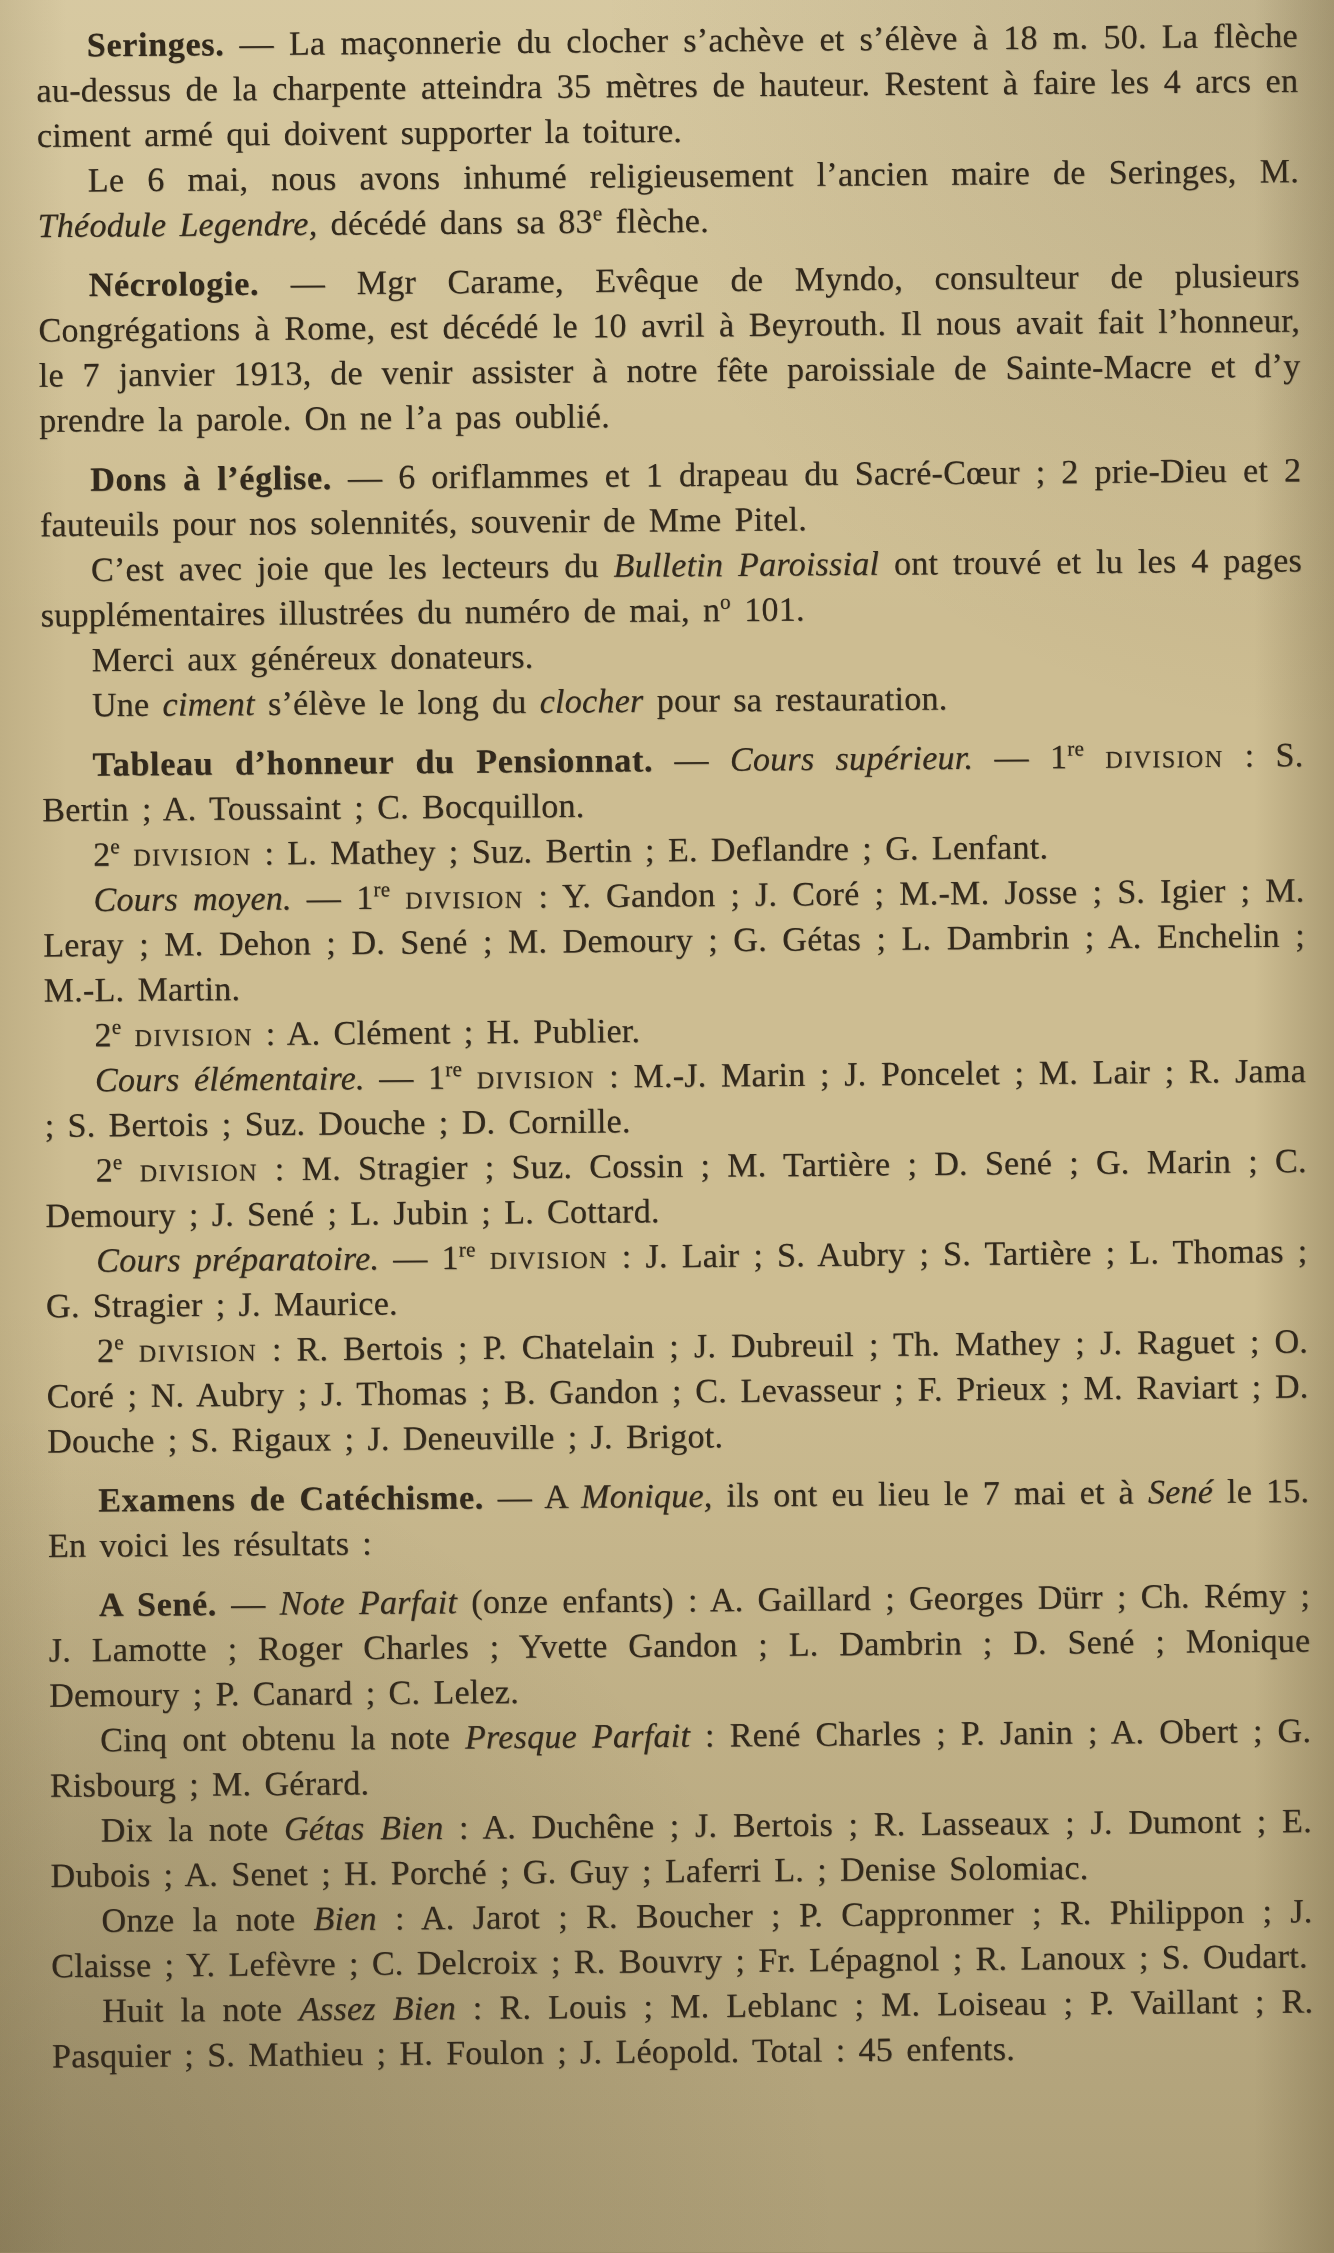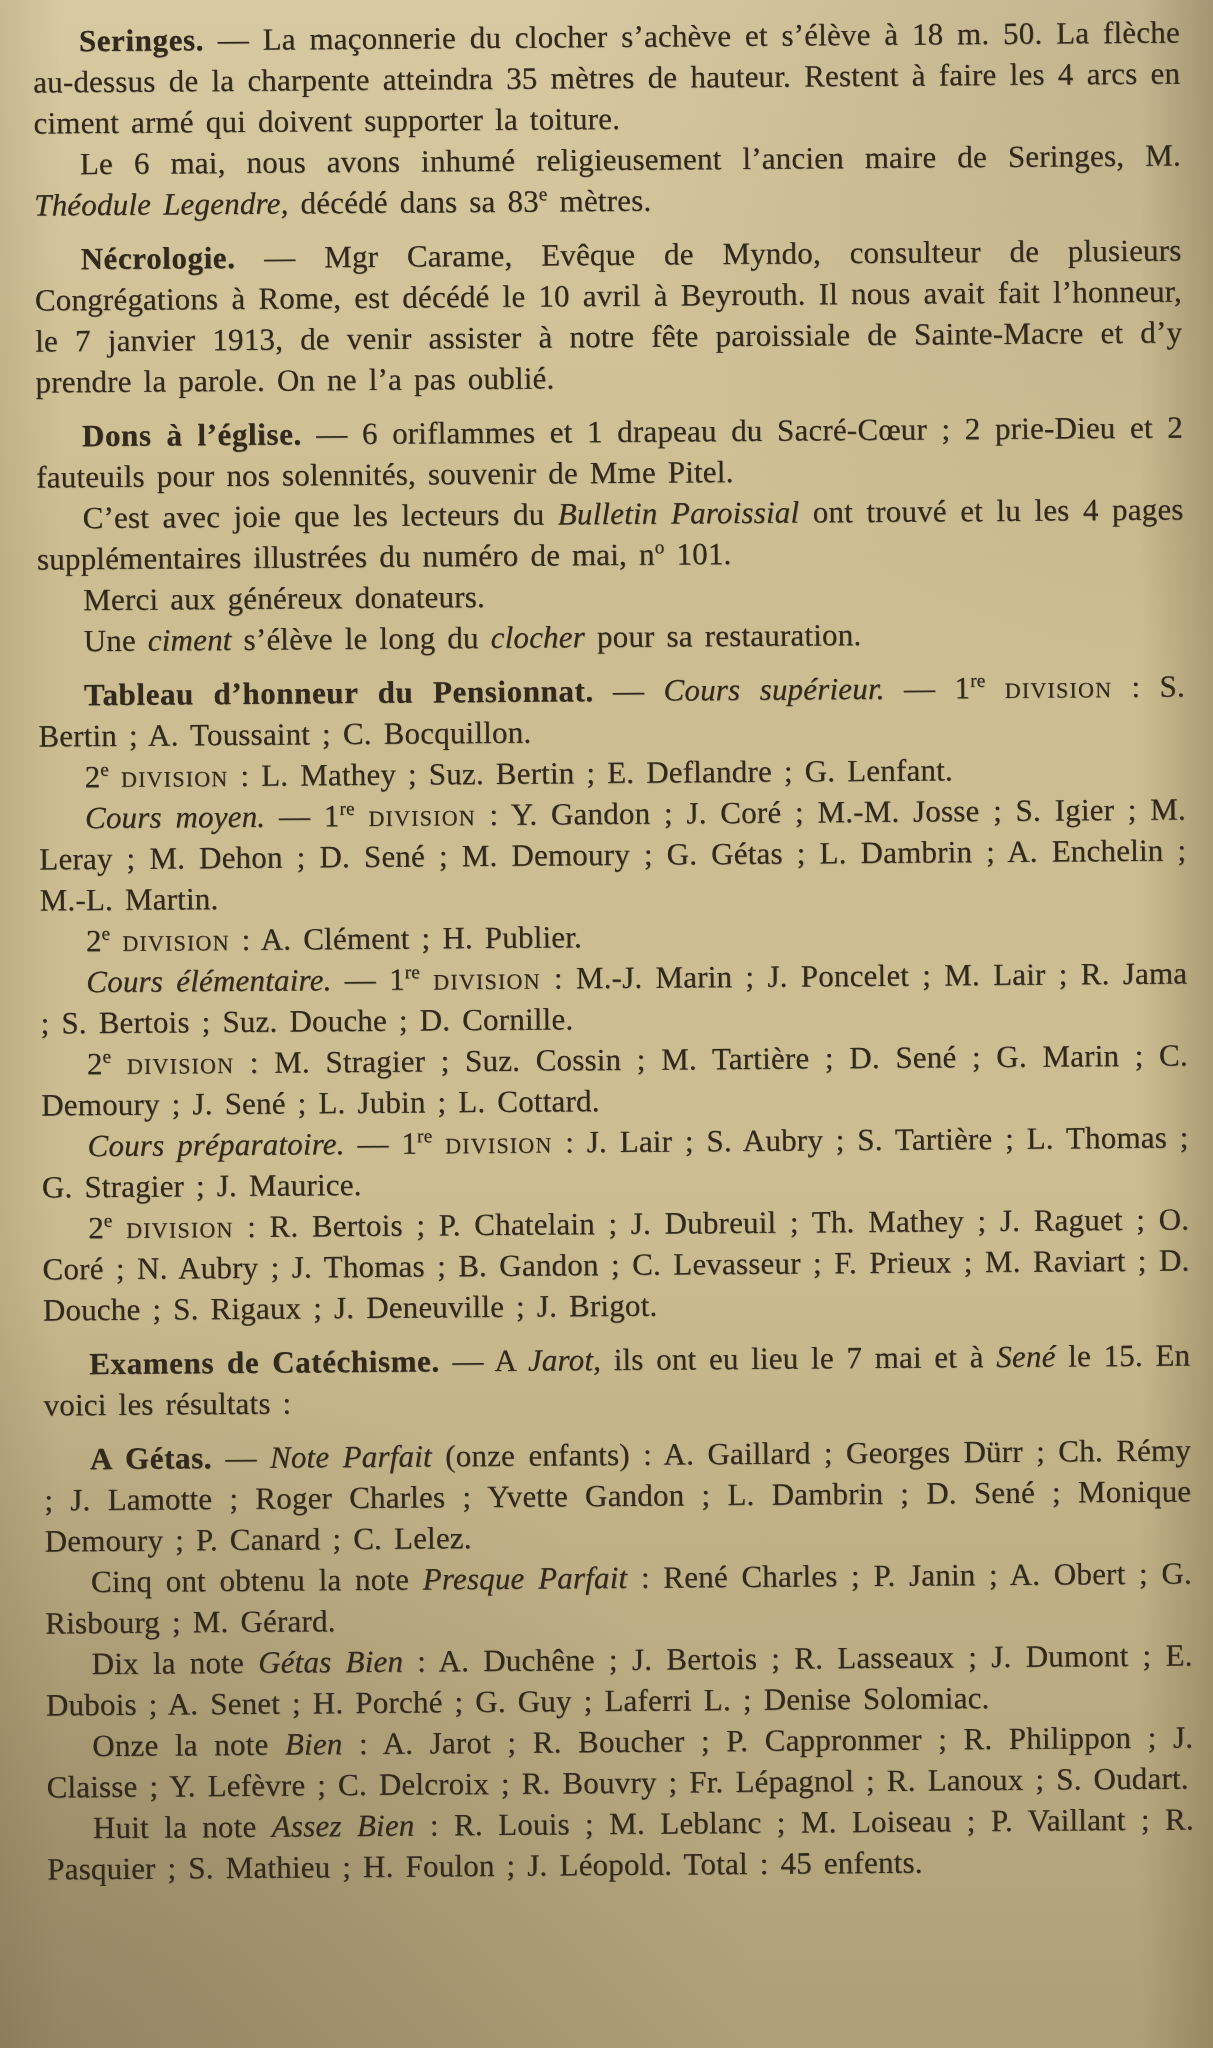--- a/index.html
+++ b/index.html
@@ -59,34 +59,34 @@
     font-size: 0.62em;
     line-height: 0;
   }
 </style>
 </head>
 <body>
 
 <div class="page">
   <div class="content">
       <p class="para"><span class="run bold">Seringes.</span><span class="run plain"> — La maçonnerie du clocher s’achève et s’élève à 18 m. 50. La flèche au-dessus de la charpente atteindra 35 mètres de hauteur. Restent à faire les 4 arcs en ciment armé qui doivent supporter la toiture.</span></p>
-      <p class="para"><span class="run plain">Le 6 mai, nous avons inhumé religieusement l’ancien maire de Seringes, M. </span><span class="run italic">Théodule Legendre,</span><span class="run plain"> décédé dans sa 83</span><span class="run sup">e</span><span class="run plain"> mètres.</span></p>
+      <p class="para"><span class="run plain">Le 6 mai, nous avons inhumé religieusement l’ancien maire de Seringes, M. </span><span class="run italic">Théodule Legendre,</span><span class="run plain"> décédé dans sa 83</span><span class="run sup">e</span><span class="run plain"> flèche.</span></p>
       <p class="para space"><span class="run bold">Nécrologie.</span><span class="run plain"> — Mgr Carame, Evêque de Myndo, consulteur de plusieurs Congrégations à Rome, est décédé le 10 avril à Beyrouth. Il nous avait fait l’honneur, le 7 janvier 1913, de venir assister à notre fête paroissiale de Sainte-Macre et d’y prendre la parole. On ne l’a pas oublié.</span></p>
       <p class="para space"><span class="run bold">Dons à l’église.</span><span class="run plain"> — 6 oriflammes et 1 drapeau du Sacré-Cœur ; 2 prie-Dieu et 2 fauteuils pour nos solennités, souvenir de Mme Pitel.</span></p>
       <p class="para"><span class="run plain">C’est avec joie que les lecteurs du </span><span class="run italic">Bulletin Paroissial</span><span class="run plain"> ont trouvé et lu les 4 pages supplémentaires illustrées du numéro de mai, n</span><span class="run sup">o</span><span class="run plain"> 101.</span></p>
       <p class="para"><span class="run plain">Merci aux généreux donateurs.</span></p>
       <p class="para"><span class="run plain">Une </span><span class="run italic">ciment</span><span class="run plain"> s’élève le long du </span><span class="run italic">clocher</span><span class="run plain"> pour sa restauration.</span></p>
       <p class="para space"><span class="run bold">Tableau d’honneur du Pensionnat.</span><span class="run plain"> — </span><span class="run italic">Cours supérieur.</span><span class="run plain"> — 1</span><span class="run sup">re</span><span class="run plain"> </span><span class="run smallcaps">division</span><span class="run plain"> : S. Bertin ; A. Toussaint ; C. Bocquillon.</span></p>
       <p class="para"><span class="run plain">2</span><span class="run sup">e</span><span class="run plain"> </span><span class="run smallcaps">division</span><span class="run plain"> : L. Mathey ; Suz. Bertin ; E. Deflandre ; G. Lenfant.</span></p>
       <p class="para"><span class="run italic">Cours moyen.</span><span class="run plain"> — 1</span><span class="run sup">re</span><span class="run plain"> </span><span class="run smallcaps">division</span><span class="run plain"> : Y. Gandon ; J. Coré ; M.-M. Josse ; S. Igier ; M. Leray ; M. Dehon ; D. Sené ; M. Demoury ; G. Gétas ; L. Dambrin ; A. Enchelin ; M.-L. Martin.</span></p>
       <p class="para"><span class="run plain">2</span><span class="run sup">e</span><span class="run plain"> </span><span class="run smallcaps">division</span><span class="run plain"> : A. Clément ; H. Publier.</span></p>
       <p class="para"><span class="run italic">Cours élémentaire.</span><span class="run plain"> — 1</span><span class="run sup">re</span><span class="run plain"> </span><span class="run smallcaps">division</span><span class="run plain"> : M.-J. Marin ; J. Poncelet ; M. Lair ; R. Jama ; S. Bertois ; Suz. Douche ; D. Cornille.</span></p>
       <p class="para"><span class="run plain">2</span><span class="run sup">e</span><span class="run plain"> </span><span class="run smallcaps">division</span><span class="run plain"> : M. Stragier ; Suz. Cossin ; M. Tartière ; D. Sené ; G. Marin ; C. Demoury ; J. Sené ; L. Jubin ; L. Cottard.</span></p>
       <p class="para"><span class="run italic">Cours préparatoire.</span><span class="run plain"> — 1</span><span class="run sup">re</span><span class="run plain"> </span><span class="run smallcaps">division</span><span class="run plain"> : J. Lair ; S. Aubry ; S. Tartière ; L. Thomas ; G. Stragier ; J. Maurice.</span></p>
       <p class="para"><span class="run plain">2</span><span class="run sup">e</span><span class="run plain"> </span><span class="run smallcaps">division</span><span class="run plain"> : R. Bertois ; P. Chatelain ; J. Dubreuil ; Th. Mathey ; J. Raguet ; O. Coré ; N. Aubry ; J. Thomas ; B. Gandon ; C. Levasseur ; F. Prieux ; M. Raviart ; D. Douche ; S. Rigaux ; J. Deneuville ; J. Brigot.</span></p>
-      <p class="para space"><span class="run bold">Examens de Catéchisme.</span><span class="run plain"> — A </span><span class="run italic">Jarot,</span><span class="run plain"> ils ont eu lieu le 7 mai et à </span><span class="run italic">Sené</span><span class="run plain"> le 15. En voici les résultats :</span></p>
-      <p class="para space"><span class="run bold">A Gétas.</span><span class="run plain"> — </span><span class="run italic">Note Parfait</span><span class="run plain"> (onze enfants) : A. Gaillard ; Georges Dürr ; Ch. Rémy ; J. Lamotte ; Roger Charles ; Yvette Gandon ; L. Dambrin ; D. Sené ; Monique Demoury ; P. Canard ; C. Lelez.</span></p>
+      <p class="para space"><span class="run bold">Examens de Catéchisme.</span><span class="run plain"> — A </span><span class="run italic">Monique,</span><span class="run plain"> ils ont eu lieu le 7 mai et à </span><span class="run italic">Sené</span><span class="run plain"> le 15. En voici les résultats :</span></p>
+      <p class="para space"><span class="run bold">A Sené.</span><span class="run plain"> — </span><span class="run italic">Note Parfait</span><span class="run plain"> (onze enfants) : A. Gaillard ; Georges Dürr ; Ch. Rémy ; J. Lamotte ; Roger Charles ; Yvette Gandon ; L. Dambrin ; D. Sené ; Monique Demoury ; P. Canard ; C. Lelez.</span></p>
       <p class="para"><span class="run plain">Cinq ont obtenu la note </span><span class="run italic">Presque Parfait</span><span class="run plain"> : René Charles ; P. Janin ; A. Obert ; G. Risbourg ; M. Gérard.</span></p>
       <p class="para"><span class="run plain">Dix la note </span><span class="run italic">Gétas Bien</span><span class="run plain"> : A. Duchêne ; J. Bertois ; R. Lasseaux ; J. Dumont ; E. Dubois ; A. Senet ; H. Porché ; G. Guy ; Laferri L. ; Denise Solomiac.</span></p>
       <p class="para"><span class="run plain">Onze la note </span><span class="run italic">Bien</span><span class="run plain"> : A. Jarot ; R. Boucher ; P. Cappronmer ; R. Philippon ; J. Claisse ; Y. Lefèvre ; C. Delcroix ; R. Bouvry ; Fr. Lépagnol ; R. Lanoux ; S. Oudart.</span></p>
       <p class="para"><span class="run plain">Huit la note </span><span class="run italic">Assez Bien</span><span class="run plain"> : R. Louis ; M. Leblanc ; M. Loiseau ; P. Vaillant ; R. Pasquier ; S. Mathieu ; H. Foulon ; J. Léopold. Total : 45 enfents.</span></p>
     </div>
 </div>
 
 </body></html>

